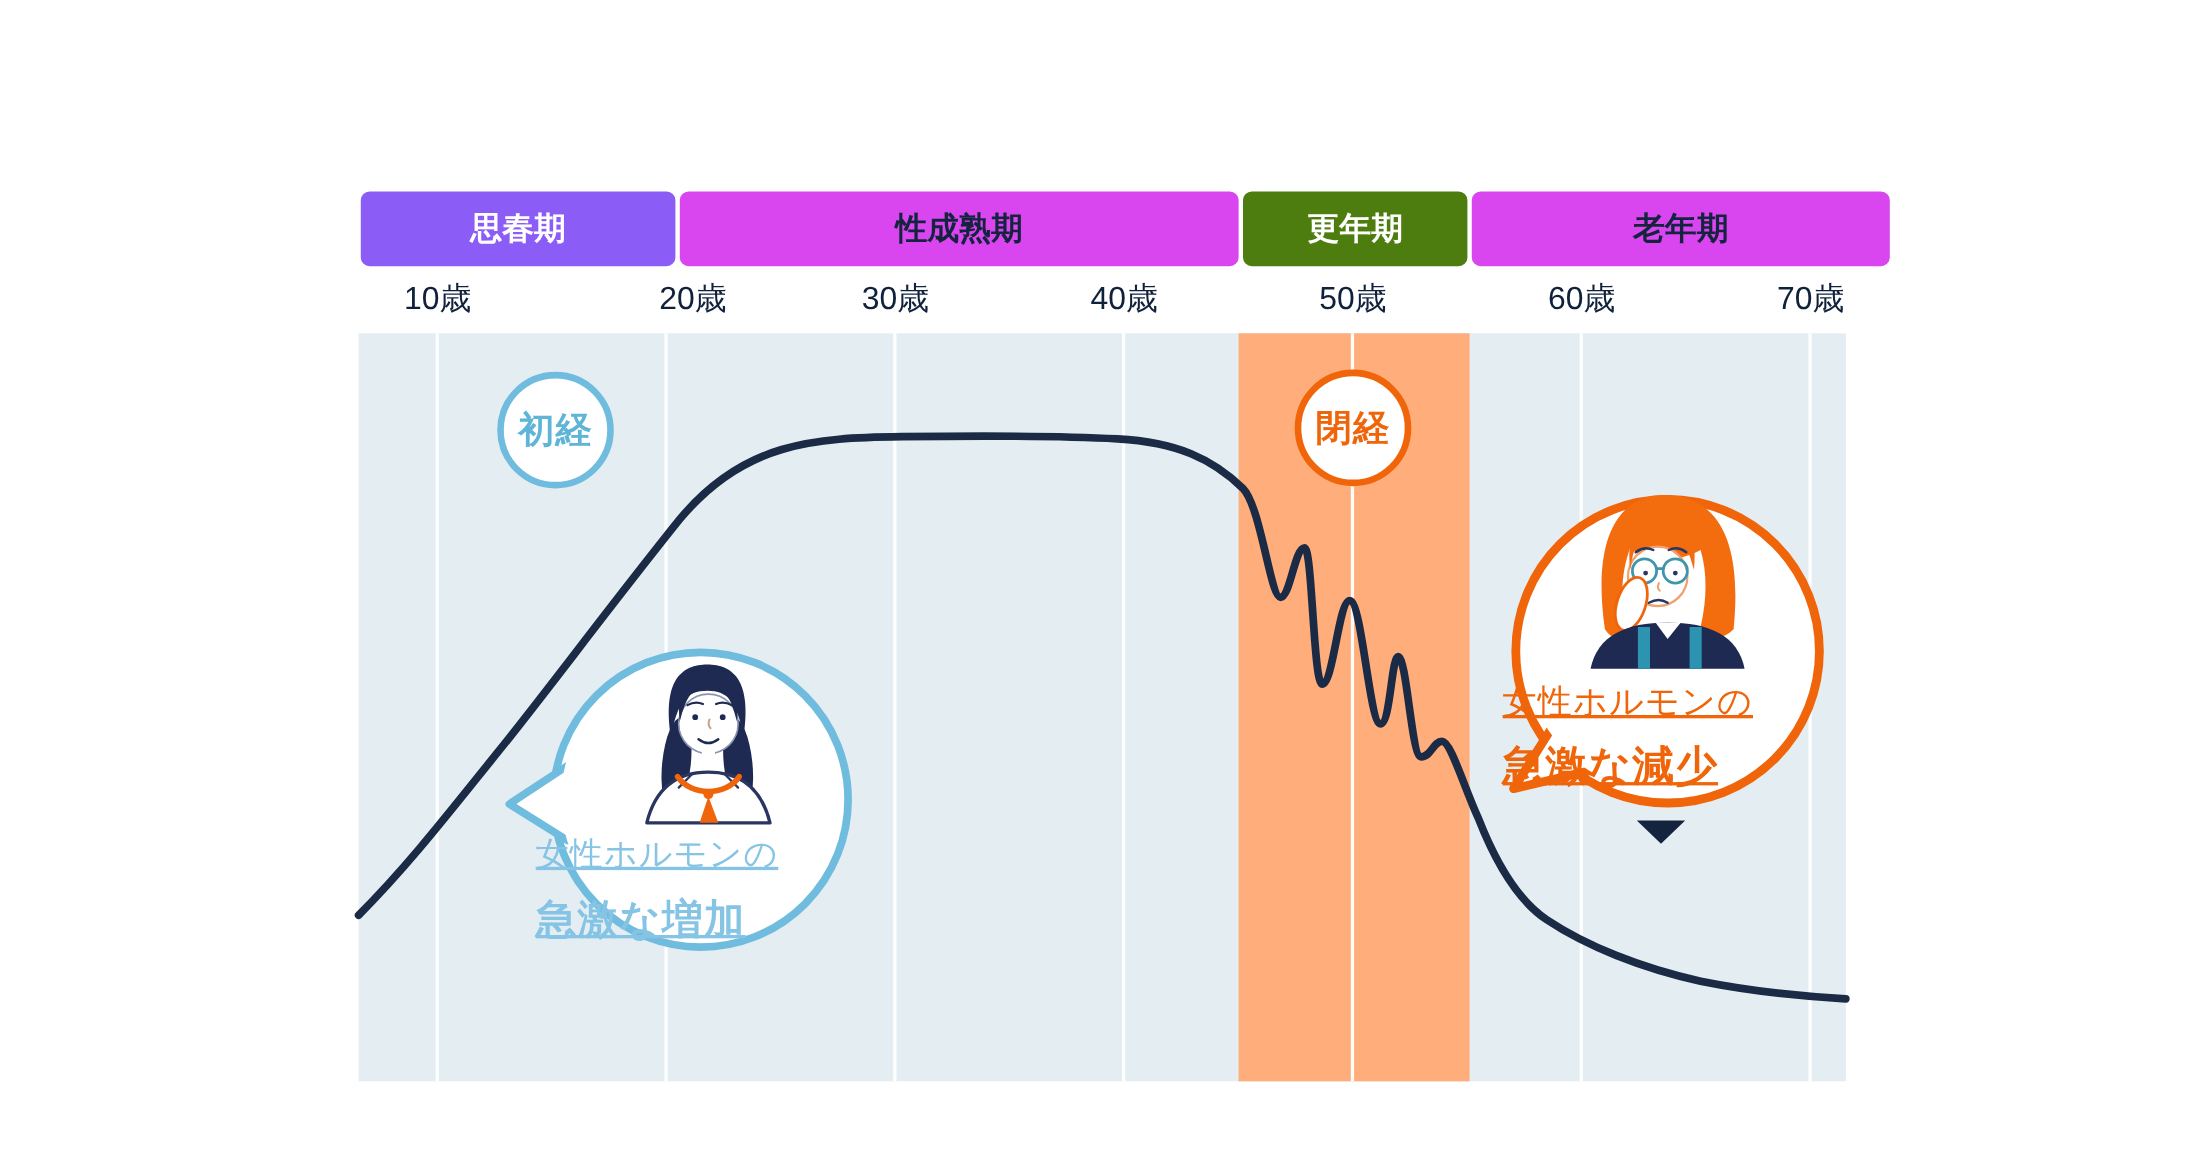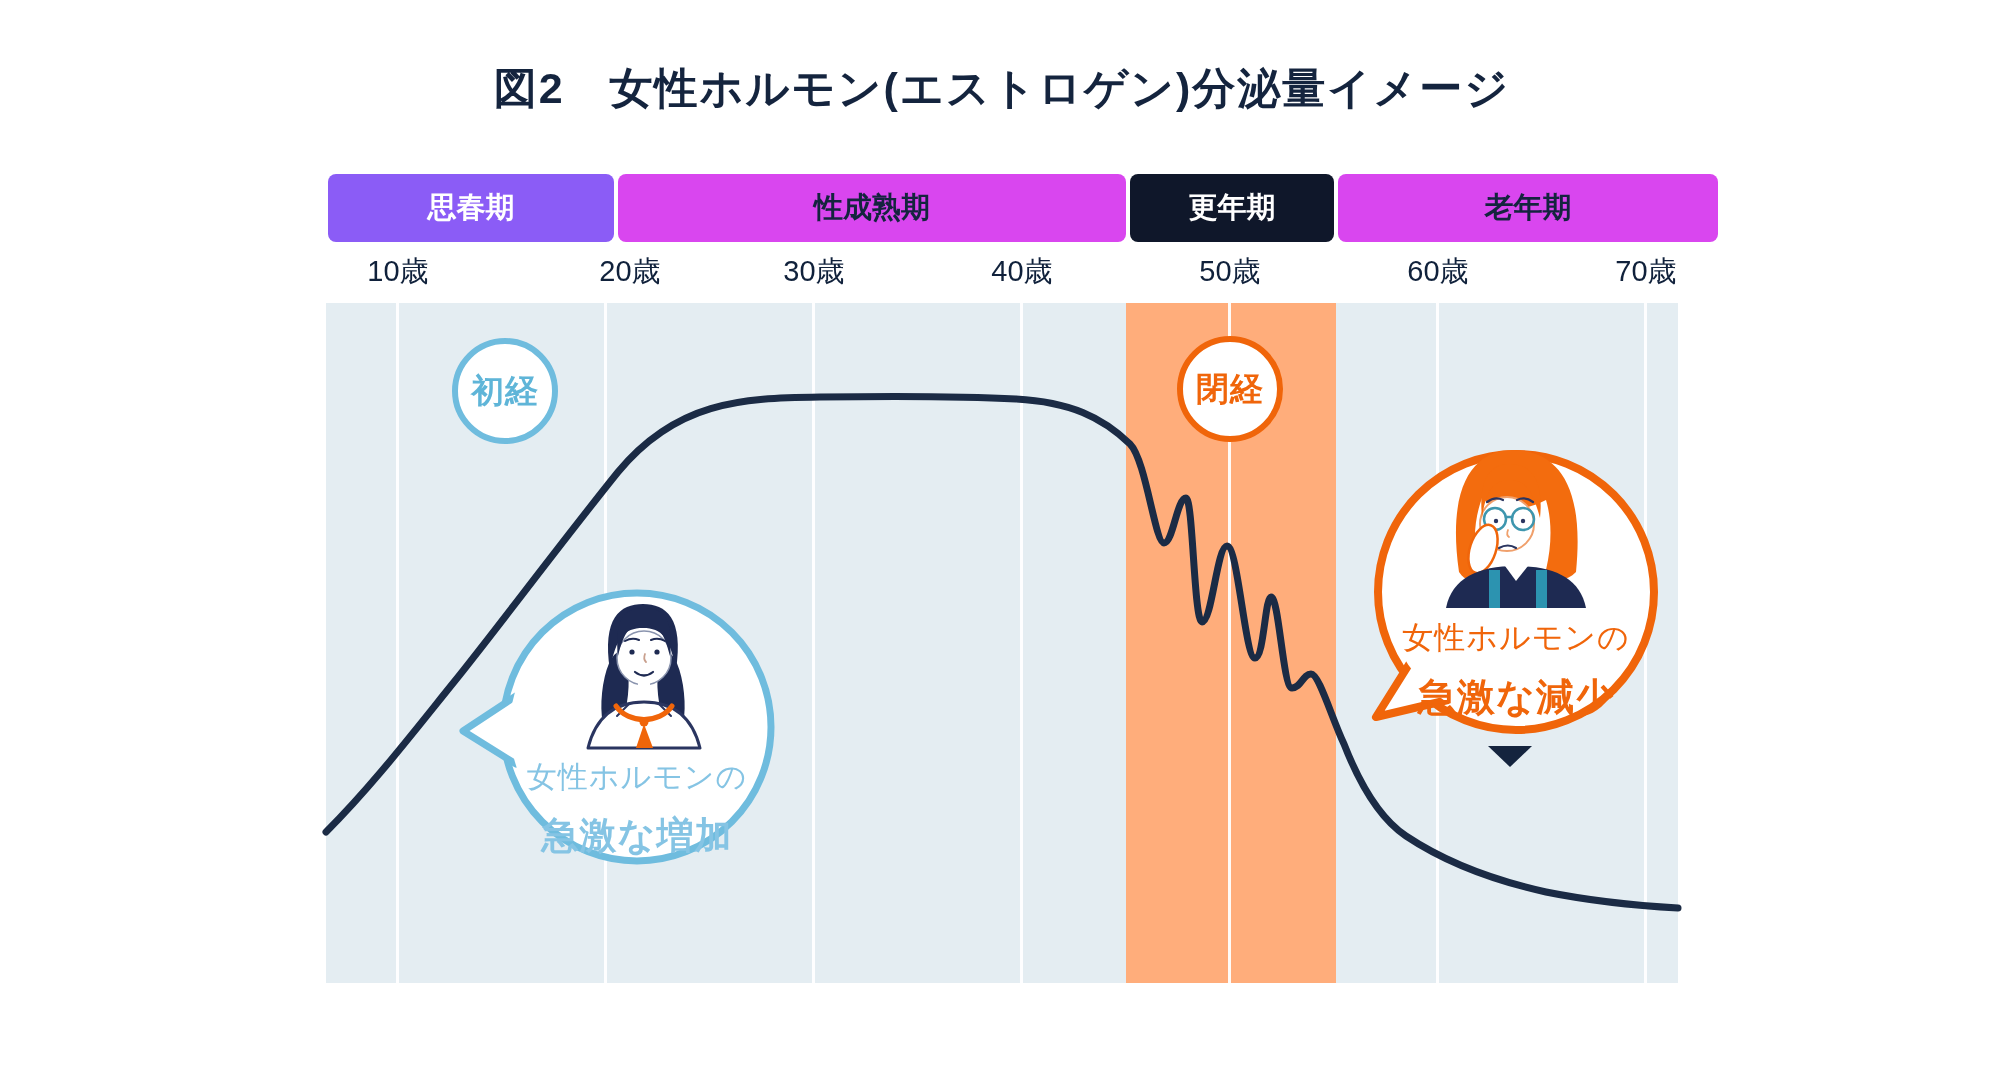--- a/index.html
+++ b/index.html
@@ -11,21 +11,21 @@
     position:absolute;left:326px;top:60px;width:1352px;text-align:center;
     font-size:43px;font-weight:700;letter-spacing:2px;color:#14243E;
   }
   .stage{
     position:absolute;top:174px;height:68px;border-radius:8px;
     display:flex;align-items:center;justify-content:center;
     font-size:29px;font-weight:700;
   }
   .stage-blue{background:#8b5cf6;color:#ffffff;}
   .stage-light{background:#d946ef;color:#14243E;}
-  .stage-orange{background:#0f172a;color:#ffffff;}
+  .stage-orange{background:#4d7c0f;color:#ffffff;}
   .age{
     position:absolute;top:252px;transform:translateX(-50%);
     font-size:29px;font-weight:400;color:#10213B;white-space:nowrap;
   }
   .chart{
     position:absolute;left:326px;top:303px;width:1352px;height:680px;
     background:#E4EDF2;
   }
   .band{
     position:absolute;left:800px;top:0;width:210px;height:680px;background:#FFAD7B;
@@ -33,38 +33,37 @@
   .grid{
     position:absolute;top:0;width:3px;height:680px;background:rgba(255,255,255,0.95);
   }
   .overlay{position:absolute;left:0;top:0;width:2000px;height:1066px;pointer-events:none;}
   .marker-label{
     position:absolute;width:100px;height:100px;display:flex;align-items:center;justify-content:center;
     font-size:33px;font-weight:700;letter-spacing:1px;
   }
   .marker-blue{color:#5FB5D8;}
   .marker-orange{color:#F0650A;}
-  .bubble-text{position:absolute;width:300px;text-align:center;line-height:1.15;}
+  .bubble-text{position:absolute;width:300px;line-height:1.15;text-decoration:underline;}
   .bubble-text .l1{display:block;font-size:30px;font-weight:400;letter-spacing:1px;}
   .bubble-text .l2{display:block;font-size:37px;font-weight:700;margin-top:20px;letter-spacing:1px;}
   .bt-blue{color:#85C4E4;left:487px;top:760px;}
   .bt-orange{color:#F0650A;left:1366px;top:620px;}
   .bt-orange .l1{font-size:31px;}
   .bt-orange .l2{font-size:38px;}
   .symptom{
     position:absolute;left:1342px;top:782px;width:300px;text-align:center;
     font-size:36px;font-weight:700;color:#14243E;letter-spacing:2px;
   }
 </style>
 </head>
 <body>
 
 <div class="canvas">
 
-  <div class="title">図2　女性ホルモン(エストロゲン)分泌量イメージ</div>
 
   <div class="stage stage-blue" style="left:328px;width:286px;">
       <span>思春期</span>
     </div>
   <div class="stage stage-light" style="left:618px;width:508px;">
       <span>性成熟期</span>
     </div>
   <div class="stage stage-orange" style="left:1130px;width:204px;">
       <span>更年期</span>
     </div>

